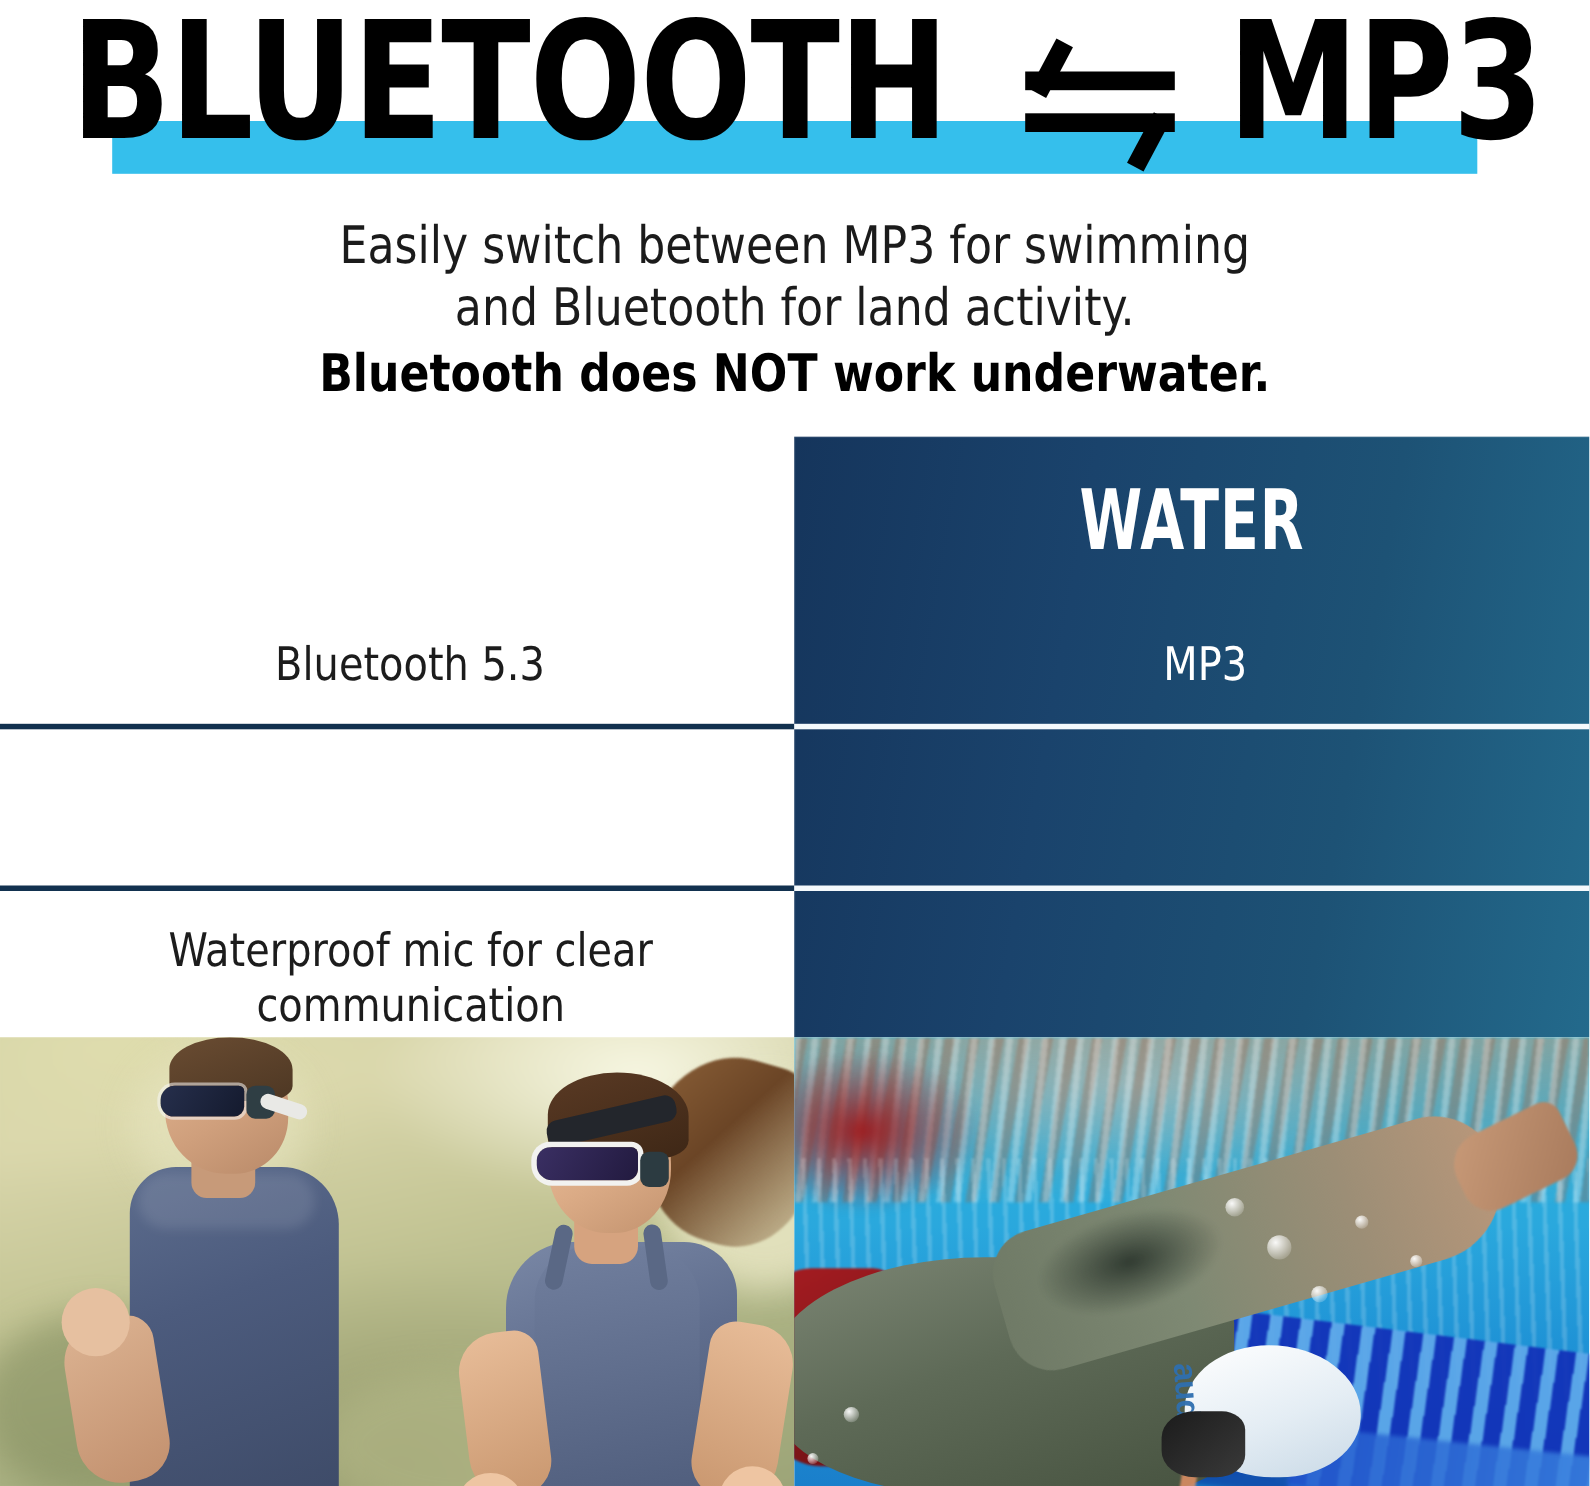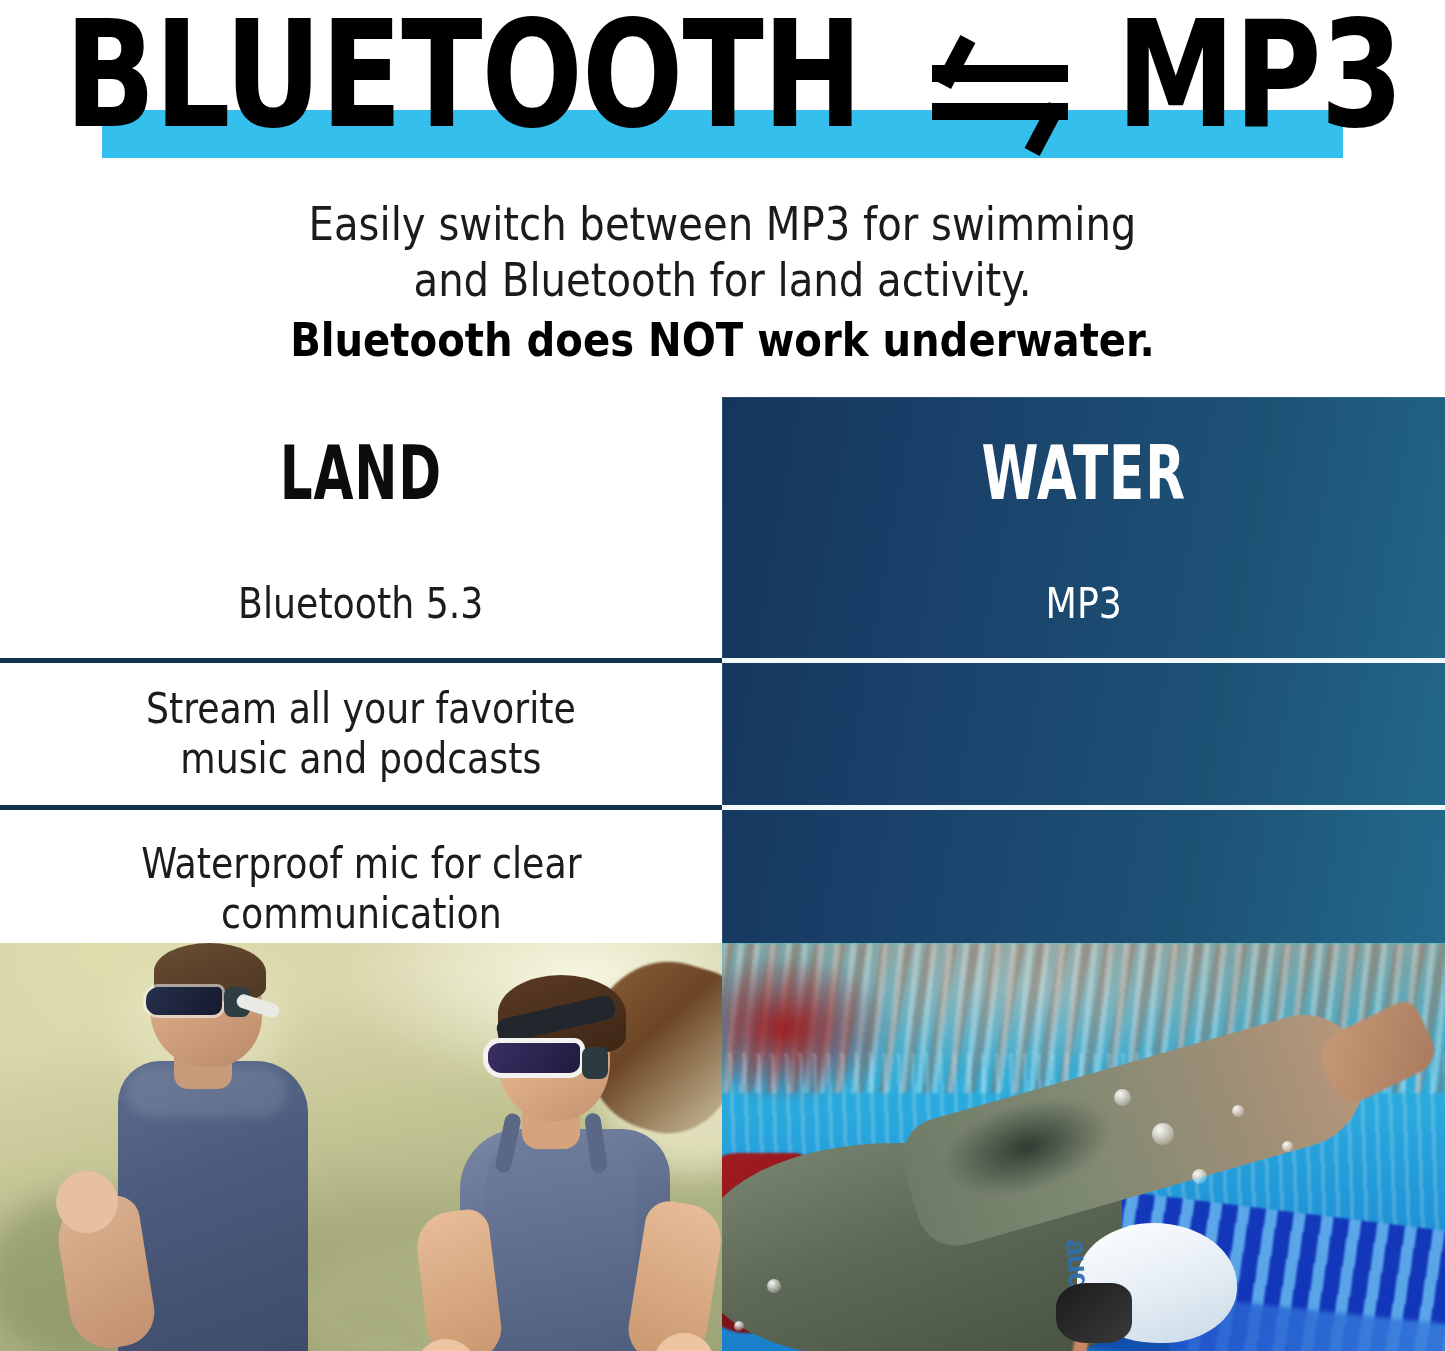--- a/index.html
+++ b/index.html
@@ -99,21 +99,21 @@
   }
   .hdr span {
     font-family:"Liberation Sans Narrow","DejaVu Sans Condensed","Liberation Sans", sans-serif;
     font-weight:700; font-size:70px; line-height:70px; letter-spacing:1px;
     transform:scaleX(0.82) scaleY(1.08);
   }
   #hdr-land span { color:#0c0c0c; }
   #hdr-water span { color:#ffffff; }
 
   .cell {
-    position:absolute; left:0; width:100%;
+    position:absolute; left:12px; width:100%;
     display:flex; align-items:center; justify-content:center;
     text-align:center;
   }
   .cell p {
     font-family:"Liberation Sans Narrow","DejaVu Sans Condensed","Liberation Sans", sans-serif;
     font-size:42px; line-height:50px; font-weight:400;
     transform:scaleX(0.96);
   }
   #col-land .cell p { color:#1c1c1c; }
   #col-water .cell p { color:#ffffff; }
@@ -406,36 +406,27 @@
 
 <div id="subtitle">
   <div class="line">Easily switch between MP3 for swimming</div>
   <div class="line">and Bluetooth for land activity.</div>
   <div class="line bold">Bluetooth does NOT work underwater.</div>
 </div>
 
 <div id="table">
 
   <div id="col-land">
-    <div class="hdr" id="hdr-land">
-      <span>LAND</span>
-    </div>
 
     <div class="cell r0">
       <p><span>Bluetooth 5.3</span></p>
     </div>
 
     <div class="divider d1"></div>
 
-    <div class="cell r1">
-      <p>
-        <span>Stream all your favorite</span><br>
-        <span>music and podcasts</span>
-      </p>
-    </div>
 
     <div class="divider d2"></div>
 
     <div class="cell r2">
       <p>
         <span>Waterproof mic for clear</span><br>
         <span>communication</span>
       </p>
     </div>
   </div>

